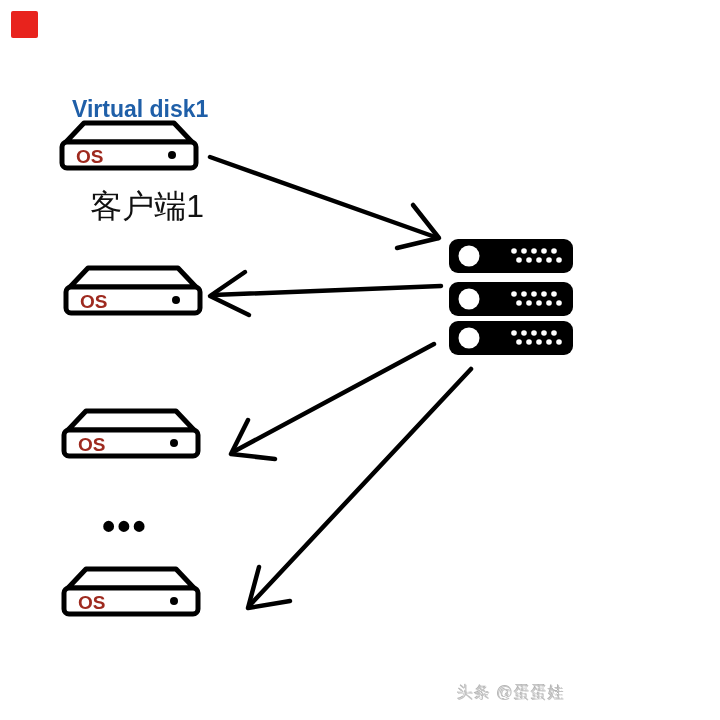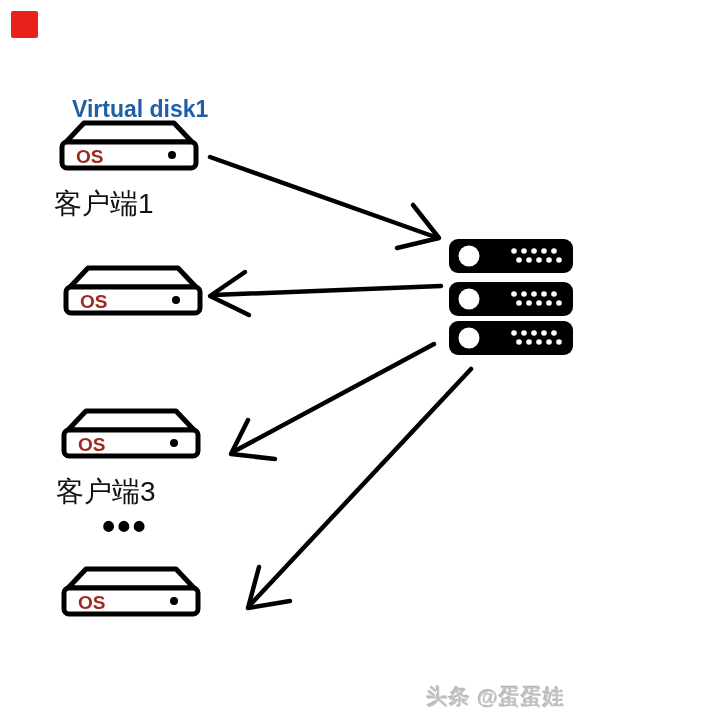--- a/index.html
+++ b/index.html
@@ -3,40 +3,40 @@
 <meta charset="utf-8">
 <style>
   html,body{margin:0;padding:0;background:#ffffff;}
   body{font-family:"Liberation Sans","DejaVu Sans",sans-serif;}
   .canvas{position:relative;width:572px;height:720px;background:#ffffff;overflow:hidden;margin:1px;}
 
   .red-marker{position:absolute;left:10px;top:10px;width:27px;height:27px;background:#e8231d;border-radius:2px;}
 
   .vdisk{position:absolute;left:71px;top:95px;width:200px;font-size:23px;font-weight:600;color:#1f5fa8;letter-spacing:0px;}
 
-  .client{position:absolute;width:150px;text-align:left;}
+  .client{position:absolute;width:150px;text-align:right;}
   .client .device{display:block;margin:0 auto;}
   .face{fill:#ffffff;stroke:#000000;stroke-width:5;stroke-linejoin:round;}
   .os{font-family:"Liberation Sans","DejaVu Sans",sans-serif;font-size:19px;font-weight:bold;fill:#9e2a1f;}
-  .clabel{margin-top:12px;font-size:28px;color:#111111;font-weight:400;white-space:nowrap;}
+  .clabel{margin-top:12px;font-size:32px;color:#111111;font-weight:400;white-space:nowrap;}
 
   .c1{left:53px;top:117px;}
   .c2{left:57px;top:262px;}
   .c3{left:55px;top:405px;}
   .cn{left:55px;top:563px;}
   .cn .clabel{margin-top:8px;}
 
   .server-svg{position:absolute;left:445px;top:235px;}
 
   .arrows{position:absolute;left:0;top:0;width:720px;height:720px;pointer-events:none;}
   .arrow-line{fill:none;stroke:#000000;stroke-width:4.5;stroke-linecap:round;stroke-linejoin:round;}
 
   .dots{position:absolute;left:101px;top:506px;font-size:38px;font-weight:bold;color:#000;letter-spacing:2px;line-height:1;}
 
-  .watermark{position:absolute;right:8px;top:682px;font-size:21px;font-weight:bold;color:#c2c2c2;text-shadow:2px 2px 0 #ffffff,-1px -1px 0 #b5b5b5;letter-spacing:1px;}
+  .watermark{position:absolute;right:8px;top:682px;font-size:16px;font-weight:normal;color:#c2c2c2;text-shadow:2px 2px 0 #ffffff,-1px -1px 0 #b5b5b5;letter-spacing:1px;}
 </style>
 </head>
 <body>
 
 <div class="canvas">
 
   <div class="red-marker"></div>
 
   <div class="vdisk">Virtual disk1</div>
 
@@ -59,21 +59,20 @@
     </svg>
   </div>
 
   <div class="client c3">
     <svg class="device" width="140" height="55" viewBox="0 0 140 55">
       <polygon class="face" points="25,5 115,5 133,24 7,24"></polygon>
       <rect class="face" x="3" y="24" width="134" height="26" rx="5"></rect>
       <text class="os" x="17" y="45">OS</text>
       <circle cx="113" cy="37" r="4" fill="#000000"></circle>
     </svg>
-    <div class="clabel">客户端3</div>
   </div>
 
   <div class="dots">•••</div>
 
   <div class="client cn">
     <svg class="device" width="140" height="55" viewBox="0 0 140 55">
       <polygon class="face" points="25,5 115,5 133,24 7,24"></polygon>
       <rect class="face" x="3" y="24" width="134" height="26" rx="5"></rect>
       <text class="os" x="17" y="45">OS</text>
       <circle cx="113" cy="37" r="4" fill="#000000"></circle>

